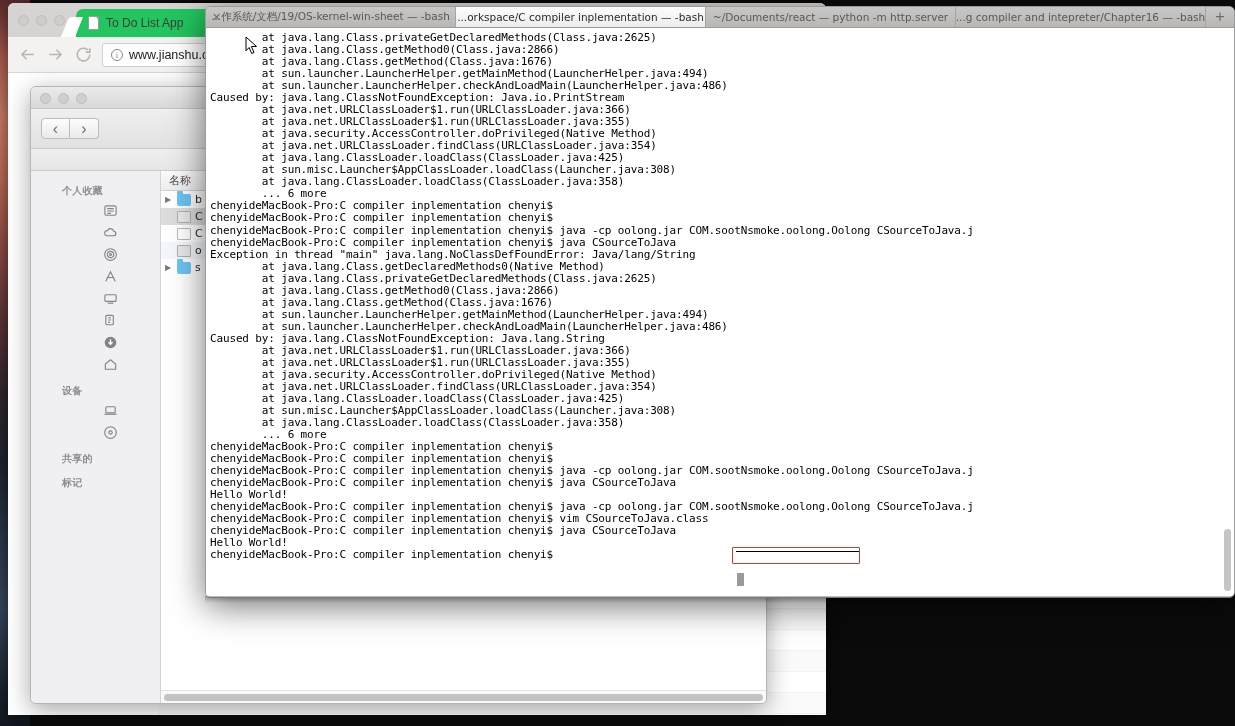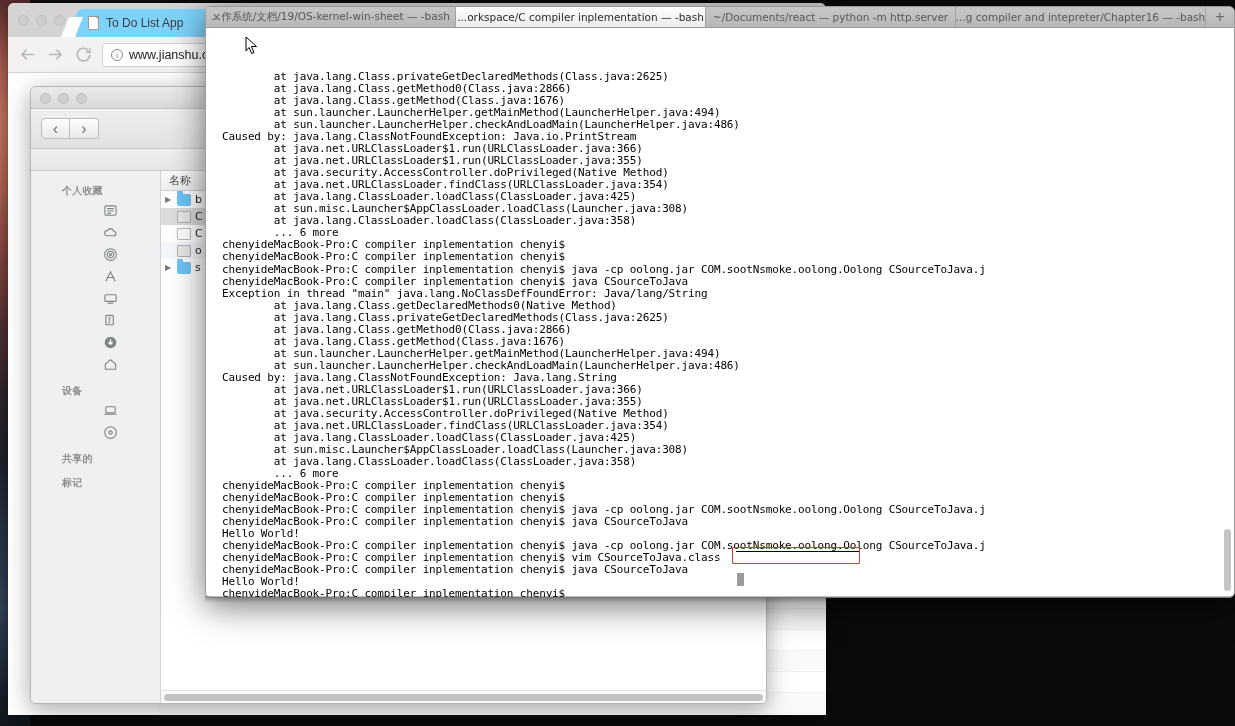--- a/index.html
+++ b/index.html
@@ -35,21 +35,21 @@
   }
   .browser-tabstrip {
     height: 34px; background: #d6d4d2;
     border-radius: 6px 6px 0 0;
     position: relative;
   }
   .br-traffic { position: absolute; left: 10px; top: 12px; display: flex; gap: 7px; }
   .br-dot { width: 11px; height: 11px; border-radius: 50%; background: #cfcdcb; border: 1px solid #c0bebc; }
   .browser-tab {
     position: absolute; left: 68px; top: 6px; height: 28px; width: 200px;
-    background: #7dd3fc;
+    background: #22c55e;
     border-radius: 7px 7px 0 0;
     display: flex; align-items: center; gap: 7px;
     padding: 0 12px;
     font-size: 12px; color: #3c3c3c;
     transform: skewX(0deg);
   }
   .browser-tab:before {
     content: ""; position: absolute; left: -11px; bottom: 0;
     width: 14px; height: 20px; background: #fff;
     transform: skewX(-22deg); border-radius: 3px 0 0 0;
@@ -246,23 +246,22 @@
     font-size: 11px; color: #6a6a6a;
   }
   .term-plus {
     width: 28px; flex: none;
     display: flex; align-items: center; justify-content: center;
     font-size: 16px; color: #6d6b69;
     background: linear-gradient(to bottom, #c9c7c5, #b9b7b5);
   }
   .term-body {
     flex: 1; background: #fff; position: relative;
-    padding: 4px 0 0 16px;
+    padding: 4px 0 0 4px;
     overflow: hidden;
-    margin-top: 39px;
   }
   pre.term-text {
     margin: 0;
     font-family: "DejaVu Sans Mono", monospace;
     font-size: 11px;
     line-height: 12.03px;
     color: #000;
     white-space: pre;
     letter-spacing: -0.15px;
   }

